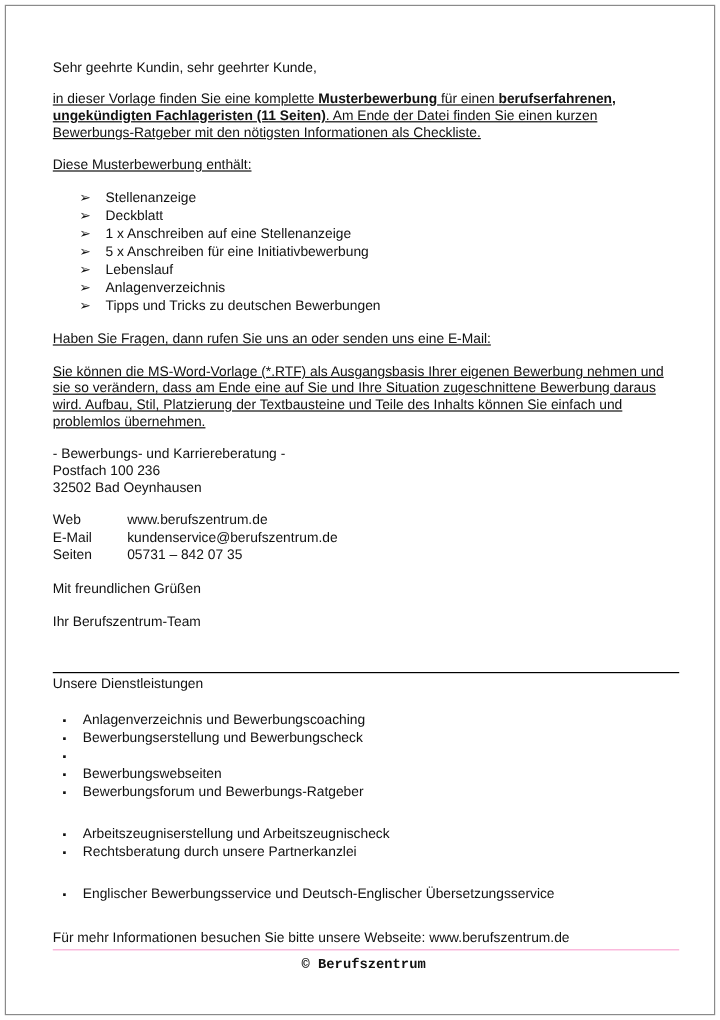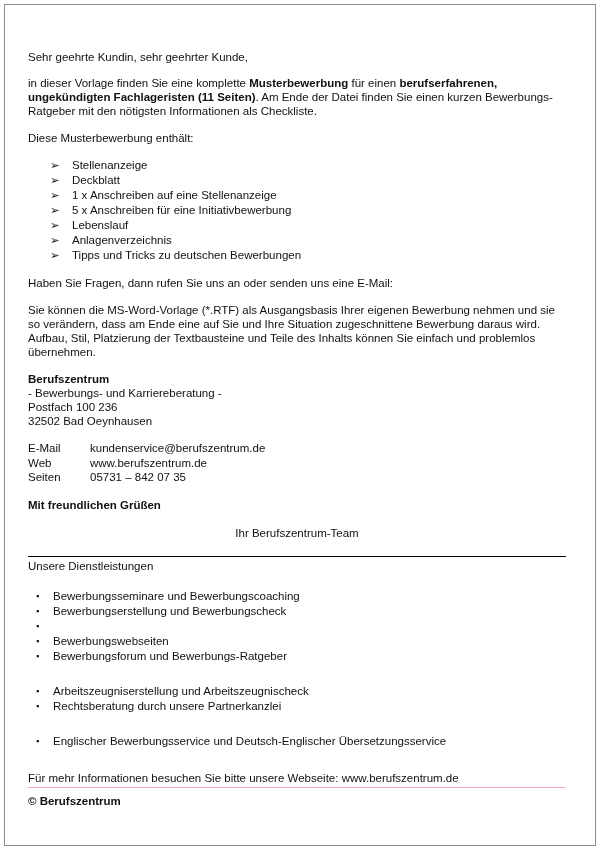--- a/index.html
+++ b/index.html
@@ -11,48 +11,48 @@
     position:relative;
     overflow:hidden;
   }
   .page-border {
     position:absolute; top:4px; left:4px; right:4px; bottom:4px;
     border:1px solid #8a8a8a;
     pointer-events:none;
   }
   .content {
     position:relative;
-    padding:50px 34px 0 28px;
+    padding:50px 34px 0 44px;
     font-size:11.5px;
     line-height:14px;
   }
   .salutation { margin-bottom:12px; }
-  .para { margin-bottom:13px; }
+  .para { margin-bottom:13px;text-decoration:underline; }
   b, .bold { font-weight:bold; }
   .check-list { margin-bottom:13px; padding-left:22px; }
   .check-item { line-height:15px; display:flex; }
   .check-item .arrow { width:22px; flex:0 0 22px; }
   .contact-block { margin-bottom:13px; }
   .contact-table { margin-bottom:13px; }
   .contact-row { display:flex; line-height:14.5px; }
   .contact-row .lbl { width:62px; flex:0 0 62px; }
-  .closing { margin-bottom:14px;font-weight:bold; }
-  .signature { margin-bottom:16px;text-align:center; }
+  .closing { margin-bottom:14px; }
+  .signature { margin-bottom:34px; }
   .services-divider { border-top:1px solid #000; }
   .services-heading { padding-top:2px; margin-bottom:16px; }
   .svc-group { margin-bottom:20px; padding-left:8px; }
   .svc-group.last { margin-bottom:22px; }
   .svc-item { line-height:15px; display:flex; }
   .svc-item .sq { width:17px; flex:0 0 17px; font-size:9px; line-height:15px; }
   .footer-line {
     border-bottom:1px solid #f9a8d4;
     padding-bottom:2px;
     margin-bottom:6px;
   }
-  .copyright { text-align:left; font-weight:bold; padding-right:4px; }
+  .copyright { text-align:center; font-weight:bold; padding-right:4px;font-family:Liberation Mono, monospace; }
 </style>
 </head>
 <body>
 
 <div class="page-border"></div>
 
 <div class="content">
 
   <div class="salutation">Sehr geehrte Kundin, sehr geehrter Kunde,</div>
 
@@ -89,52 +89,51 @@
       <span class="arrow">➢</span>
       <span>Tipps und Tricks zu deutschen Bewerbungen</span>
     </div>
   </div>
 
   <div class="para">Haben Sie Fragen, dann rufen Sie uns an oder senden uns eine E-Mail:</div>
 
   <div class="para">Sie können die MS-Word-Vorlage (*.RTF) als Ausgangsbasis Ihrer eigenen Bewerbung nehmen und sie so verändern, dass am Ende eine auf Sie und Ihre Situation zugeschnittene Bewerbung daraus wird. Aufbau, Stil, Platzierung der Textbausteine und Teile des Inhalts können Sie einfach und problemlos übernehmen.</div>
 
   <div class="contact-block">
-    <div class="bold">Berufszentrum</div>
     <div>- Bewerbungs- und Karriereberatung -</div>
     <div>Postfach 100 236</div>
     <div>32502 Bad Oeynhausen</div>
   </div>
 
   <div class="contact-table">
     <div class="contact-row">
+      <span class="lbl">Web</span>
+      <span>www.berufszentrum.de</span>
+    </div>
+    <div class="contact-row">
       <span class="lbl">E-Mail</span>
       <span>kundenservice@berufszentrum.de</span>
-    </div>
-    <div class="contact-row">
-      <span class="lbl">Web</span>
-      <span>www.berufszentrum.de</span>
     </div>
     <div class="contact-row">
       <span class="lbl">Seiten</span>
       <span>05731 – 842 07 35</span>
     </div>
   </div>
 
   <div class="closing">Mit freundlichen Grüßen</div>
 
   <div class="signature">Ihr Berufszentrum-Team</div>
 
   <div class="services-divider"></div>
   <div class="services-heading">Unsere Dienstleistungen</div>
 
   <div class="svc-group">
     <div class="svc-item">
       <span class="sq">▪</span>
-      <span>Bewerbungsseminare und Bewerbungscoaching</span>
+      <span>Anlagenverzeichnis und Bewerbungscoaching</span>
     </div>
     <div class="svc-item">
       <span class="sq">▪</span>
       <span>Bewerbungserstellung und Bewerbungscheck</span>
     </div>
     <div class="svc-item">
       <span class="sq">▪</span>
     </div>
     <div class="svc-item">
       <span class="sq">▪</span>

